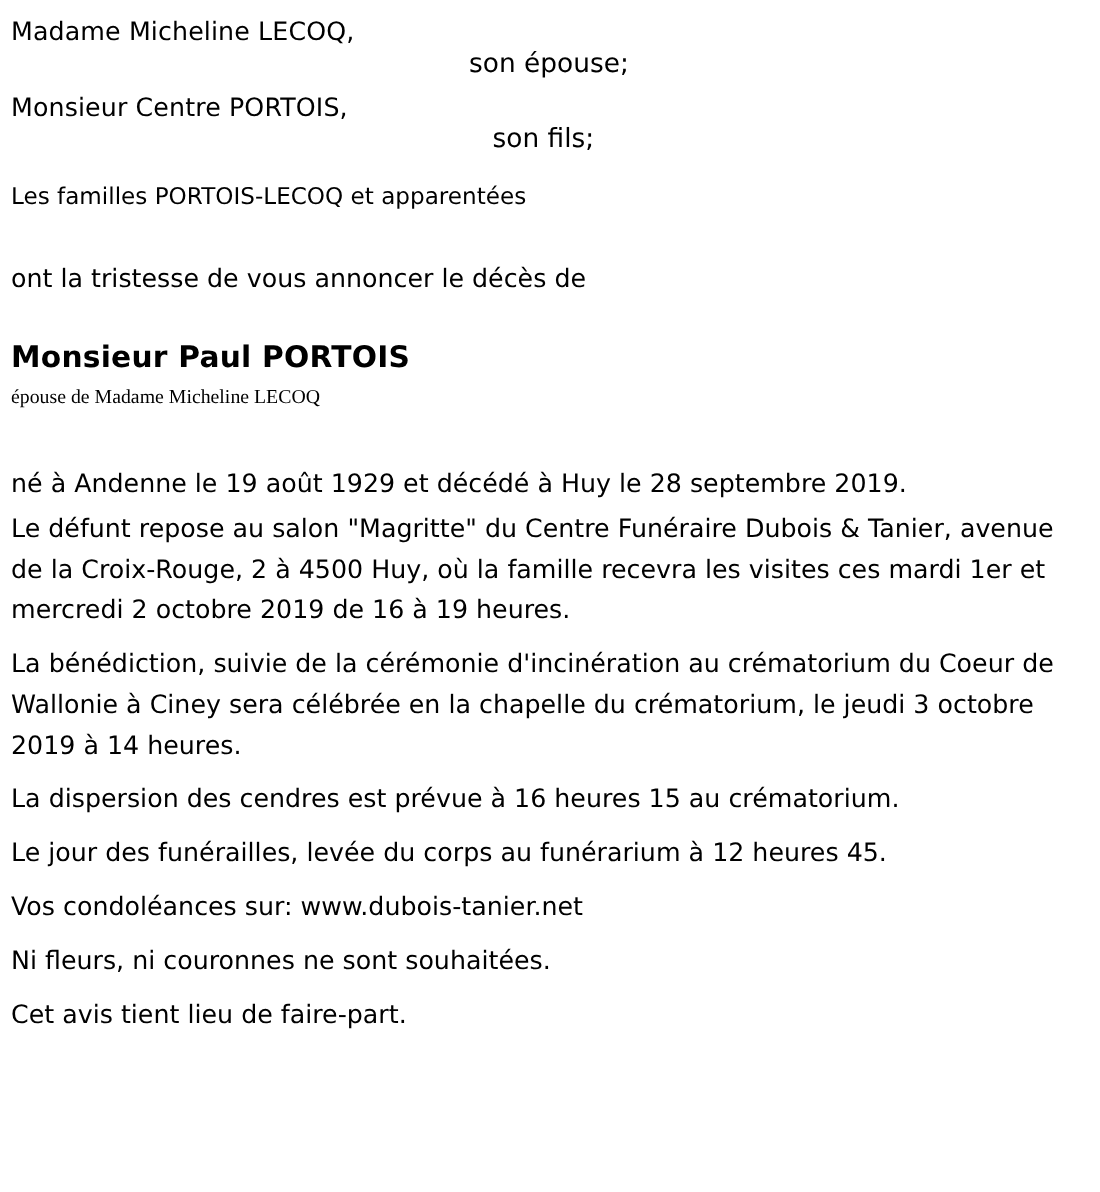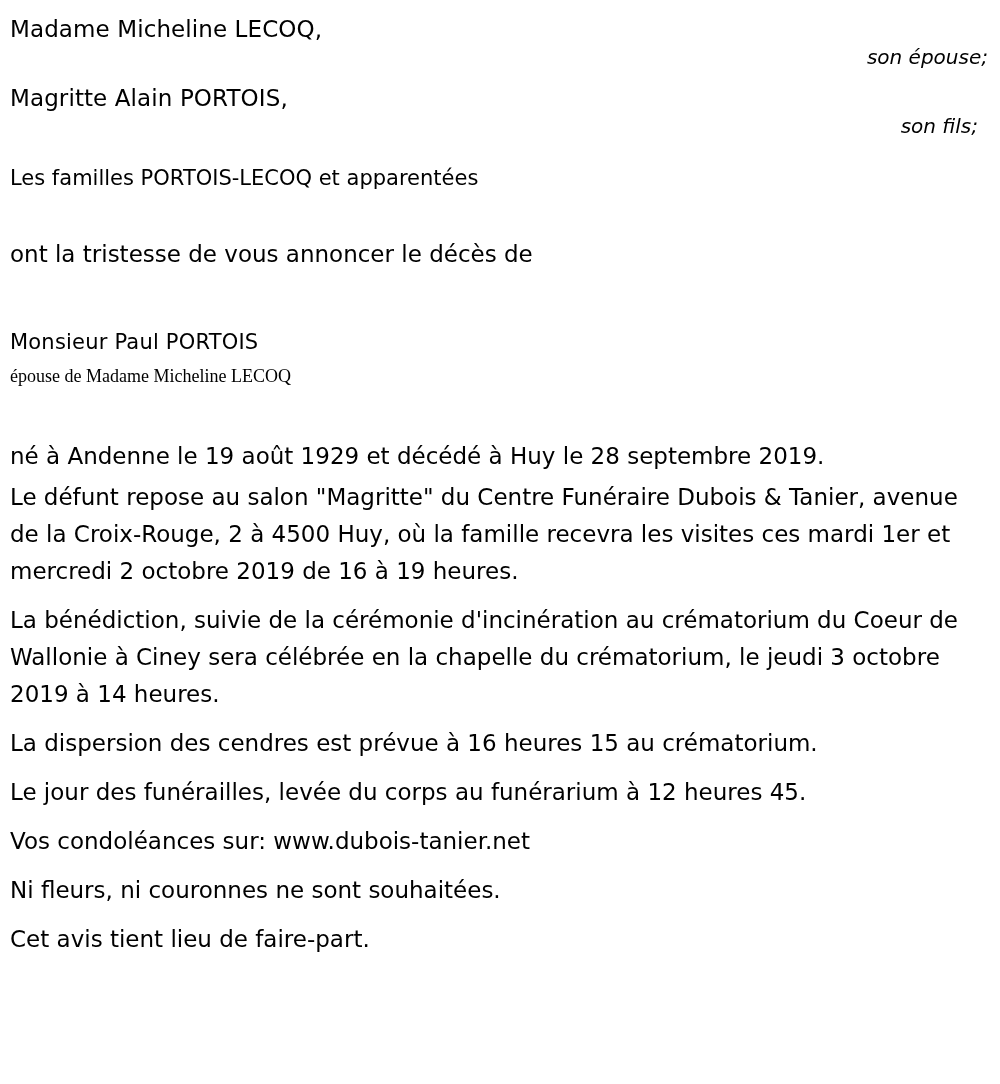--- a/index.html
+++ b/index.html
@@ -30,23 +30,22 @@
     position: relative;
     min-height: 28px;
   }
   .rel-name {
     font-size: 23px;
     line-height: 30px;
     letter-spacing: 0.1px;
     white-space: nowrap;
   }
   .rel-label {
-    text-align: right;
-    font-style: italic;
-    font-size: 20px;
+    text-align: center;
+    font-size: 24px;
     line-height: 26px;
     padding-right: 2px;
   }
   .rel-label.indent-1 { padding-right: 12px; }
   .rel-label.indent-2 { padding-right: 4px; }
   .rel-gap-1 { height: 13px; }
   .rel-gap-2 { height: 12px; }
 
   .families {
     font-size: 21px;
@@ -54,25 +53,25 @@
     margin-top: 12px;
   }
 
   .announce {
     font-size: 23px;
     line-height: 30px;
     margin-top: 46px;
   }
 
   .deceased-name {
-    font-size: 21px;
-    font-weight: normal;
+    font-size: 27px;
+    font-weight: bold;
     line-height: 38px;
     letter-spacing: 0.2px;
-    margin-top: 54px;
+    margin-top: 38px;
   }
 
   .spouse-line {
     font-size: 18px;
     line-height: 30px;
     font-family: Liberation Serif, serif;
   }
 
   .birth-death {
     font-size: 23px;
@@ -98,21 +97,21 @@
   <div class="relatives">
 
     <div class="rel-row">
       <div class="rel-name">Madame Micheline LECOQ,</div>
       <div class="rel-label">son épouse;</div>
     </div>
 
     <div class="rel-gap-1"></div>
 
     <div class="rel-row">
-      <div class="rel-name">Magritte Alain PORTOIS,</div>
+      <div class="rel-name">Monsieur Centre PORTOIS,</div>
       <div class="rel-label indent-1">son fils;</div>
     </div>
 
     <div class="rel-gap-2"></div>
 
 
   </div>
 
   <div class="families">Les familles PORTOIS-LECOQ et apparentées</div>
 

